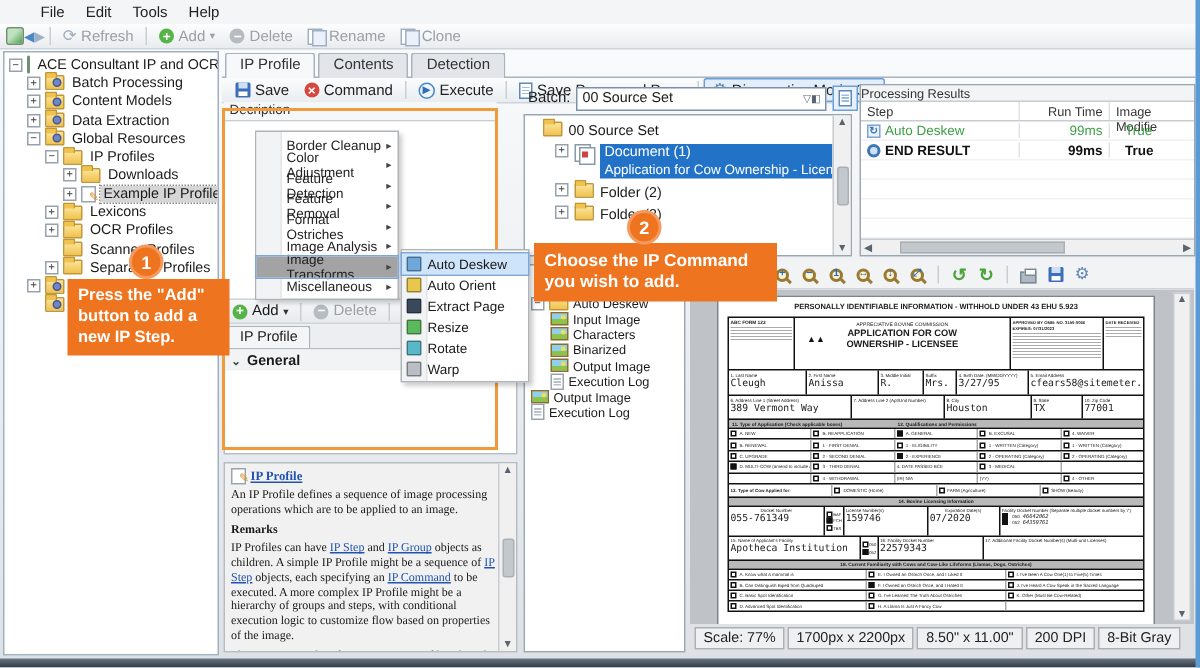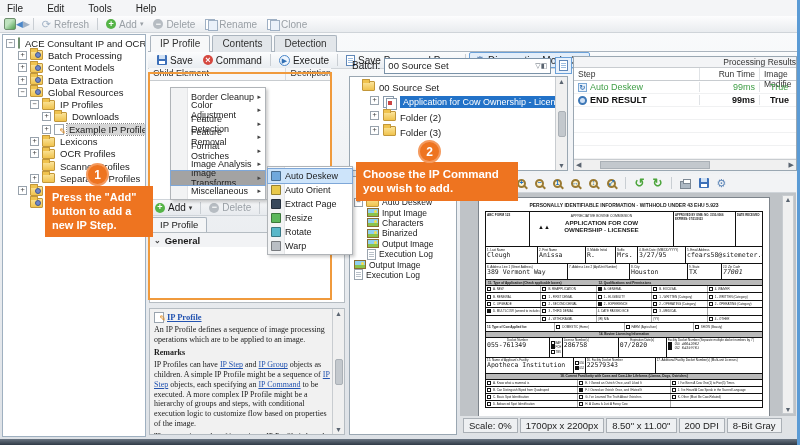--- a/index.html
+++ b/index.html
@@ -6,21 +6,21 @@
   html,body { width:800px; height:445px; overflow:hidden; }
   body { font-family:"Liberation Sans", sans-serif; font-size:10px; color:#1a1a1a;
          background:linear-gradient(#fbfcfd,#dde1e6); position:relative; }
 
   
   #right-edge{position:absolute;top:0;right:0;width:3px;height:445px;background:#5b9bd5;z-index:40;}
   #bottom-edge{position:absolute;left:0;bottom:0;width:800px;height:6px;
     background:linear-gradient(#6a7582,#2f3a46);z-index:39;}
 
   #menubar{position:absolute;left:0;top:0;width:800px;height:16px;display:flex;align-items:center;
-    padding-left:0;gap:10px;background:#f4f5f7;}
+    padding-left:20px;gap:0;background:#f4f5f7;}
   .menu-item{padding:1px 7px;font-size:10px;color:#222;}
 
   #toolbar{position:absolute;left:0;top:16px;width:800px;height:17px;display:flex;align-items:center;
     padding-left:4px;background:linear-gradient(#fdfdfe,#e9ecef);border-bottom:1px solid #cfd4d9;}
   .tb-btn{display:flex;align-items:center;gap:3px;padding:0 5px;color:#9aa0a6;font-size:10px;}
   .tb-sep{width:1px;height:12px;background:#c9ced3;margin:0 3px;}
   .caret{font-size:7px;color:#9aa0a6;}
 
   
   .i-app{width:12px;height:12px;border:1px solid #6f8f6f;background:linear-gradient(135deg,#bfe3bf 40%,#4f9f4f);border-radius:2px;}
@@ -130,24 +130,24 @@
   .bt-sel{background:#2272c8;color:#fff;padding:1px 3px;line-height:1.15;flex:1;margin-right:1px;}
   .bt-sel .l2{font-size:9px;white-space:nowrap;overflow:hidden;}
 
   #res-tree{position:absolute;left:349px;top:176px;width:108px;height:259px;background:#fff;border:1px solid #9aa7b2;
     overflow:hidden;padding-top:20px;}
   .rt-row{display:flex;align-items:center;gap:3px;height:10.4px;font-size:8.5px;white-space:nowrap;}
 
   
   #proc{position:absolute;left:573px;top:56px;width:224px;height:115px;background:#fff;border:1px solid #9aa7b2;
     display:flex;flex-direction:column;overflow:hidden;}
-  #proc-title{height:13px;background:#f3f4f6;border-bottom:1px solid #c8ccd0;text-align:right;font-size:8.5px;color:#333;}
+  #proc-title{height:13px;background:#f3f4f6;border-bottom:1px solid #c8ccd0;text-align:left;font-size:8.5px;color:#333;}
   #proc-head{height:13px;display:flex;border-bottom:1px solid #c8ccd0;font-size:8.5px;color:#333;}
   #proc-head span{padding:1px 4px;}
-  .pc1{width:105px;} .pc2{width:60px;text-align:right;border-left:1px solid #e0e3e6;margin-left:20px;} .pc3{flex:1;border-left:1px solid #e0e3e6;}
+  .pc1{width:105px;} .pc2{width:60px;text-align:right;border-left:1px solid #e0e3e6;} .pc3{flex:1;border-left:1px solid #e0e3e6;}
   .proc-row{height:13px;display:flex;align-items:center;font-size:9px;border-bottom:1px solid #f0f1f2;}
   .proc-row .pc1{display:flex;align-items:center;gap:3px;padding-left:4px;}
   .proc-row .pc2{padding-right:4px;text-align:right;}
   .proc-row .pc3{padding-left:10px;}
   .row-green{color:#3f9e46;} .row-bold{font-weight:bold;color:#111;}
   .i-deskew{width:9px;height:9px;border:1px solid #7aa7d4;background:#eaf2fb;color:#3c77b6;font:bold 7px/8px "Liberation Sans",sans-serif;
     text-align:center;flex:0 0 auto;}
   .i-end{width:9px;height:9px;border-radius:50%;border:2px solid #3c77b6;background:#cfe0f4;flex:0 0 auto;}
   #proc-hscroll{margin-top:auto;height:13px;background:#f0f0f0;border-top:1px solid #c8ccd0;display:flex;align-items:center;
     justify-content:space-between;font-size:7px;color:#5a6470;padding:0 2px;}
@@ -355,21 +355,20 @@
       <span>Save Processed Page</span>
     </span>
     <span class="tb-sep"></span>
     <span class="ed-btn toggled">
       <span class="i-gear">⚙</span>
       <span>Diagnostics Mode On</span>
     </span>
   </div>
 
 <div id="list-header">
-  <span class="col1">Child Element</span>
   <span class="col2">Decription</span>
 </div>
 <div id="list-body"></div>
 <div id="orange-rect"></div>
 
 <div id="add-bar">
     <span class="ab-btn">
       <span class="c-round c-green">+</span>
       <span>Add</span>
       <span class="caret" style="color: rgb(51, 51, 51);">▾</span>
@@ -427,20 +426,21 @@
         <span style="width: 2px;"></span>
         <span class="folder"></span>
         <span style="padding-top: 1px;">00 Source Set</span>
       </div>
       <div class="bt-row" style="padding-left: 20px;">
         <span class="expander">+</span>
         <span class="i-docstack">
           <b></b>
         </span>
         <div class="bt-sel">
+          <div class="l1">Document (1)</div>
           <div class="l2">Application for Cow Ownership - Licensee (filled and sc</div>
         </div>
       </div>
       <div class="bt-row" style="padding-left: 20px;">
         <span class="expander">+</span>
         <span class="folder"></span>
         <span style="padding-top: 1px;">Folder (2)</span>
       </div>
       <div class="bt-row" style="padding-left: 20px;">
         <span class="expander">+</span>
@@ -709,21 +709,21 @@
             <div class="fval"></div>
           </div>
           <div class="ffield" style="width: 58px;">
             <div class="flabel">8. City</div>
             <div class="fval">Houston</div>
           </div>
           <div class="ffield" style="width: 34px;">
             <div class="flabel">9. State</div>
             <div class="fval">TX</div>
           </div>
-          <div class="ffield" style="flex: 1 1 0%; font-style: italic;">
+          <div class="ffield" style="flex: 1 1 0%;">
             <div class="flabel">10. Zip Code</div>
             <div class="fval">77001</div>
           </div>
         </div>
         <div class="secbar">
           <span style="width: 40%;">11. Type of Application (Check applicable boxes)</span>
           <span>12. Qualifications and Permissions</span>
         </div>
         <div class="cbrow">
           <div class="cbcell">
@@ -862,21 +862,21 @@
               <span class="cb on"></span>
               <span>FCH</span>
             </div>
             <div style="display: flex; align-items: center;">
               <span class="cb"></span>
               <span>TBS</span>
             </div>
           </div>
           <div class="ffield" style="width: 56px;">
             <div class="flabel">License Number(s)</div>
-            <div class="fval">286758</div>
+            <div class="fval">159746</div>
           </div>
           <div class="ffield" style="width: 48px;">
             <div class="flabel" style="text-align: center;">Expiration Date(s)</div>
             <div class="fval">07/2020</div>
           </div>
           <div class="ffield" style="flex: 1 1 0%;">
             <div class="flabel" style="white-space: normal;">Facility Docket Number (Separate multiple docket numbers by '/')</div>
             <div style="display: flex; align-items: center; gap: 2px;">
               <span class="cb on"></span>
               <span style="font-size: 3px;">050</span>
@@ -971,21 +971,21 @@
           </div>
         </div>
       </div>
   </div>
   <div id="doc-vscroll">
     <span>▲</span>
     <span>▼</span>
   </div>
 </div>
 <div id="status-bar">
-    <span class="st-cell">Scale: 0%</span>
+    <span class="st-cell">Scale: 77%</span>
     <span class="st-cell">1700px x 2200px</span>
     <span class="st-cell">8.50" x 11.00"</span>
     <span class="st-cell">200 DPI</span>
     <span class="st-cell">8-Bit Gray</span>
   </div>
 
 <div id="right-edge"></div>
 <div id="bottom-edge"></div>
 
 </body></html>

